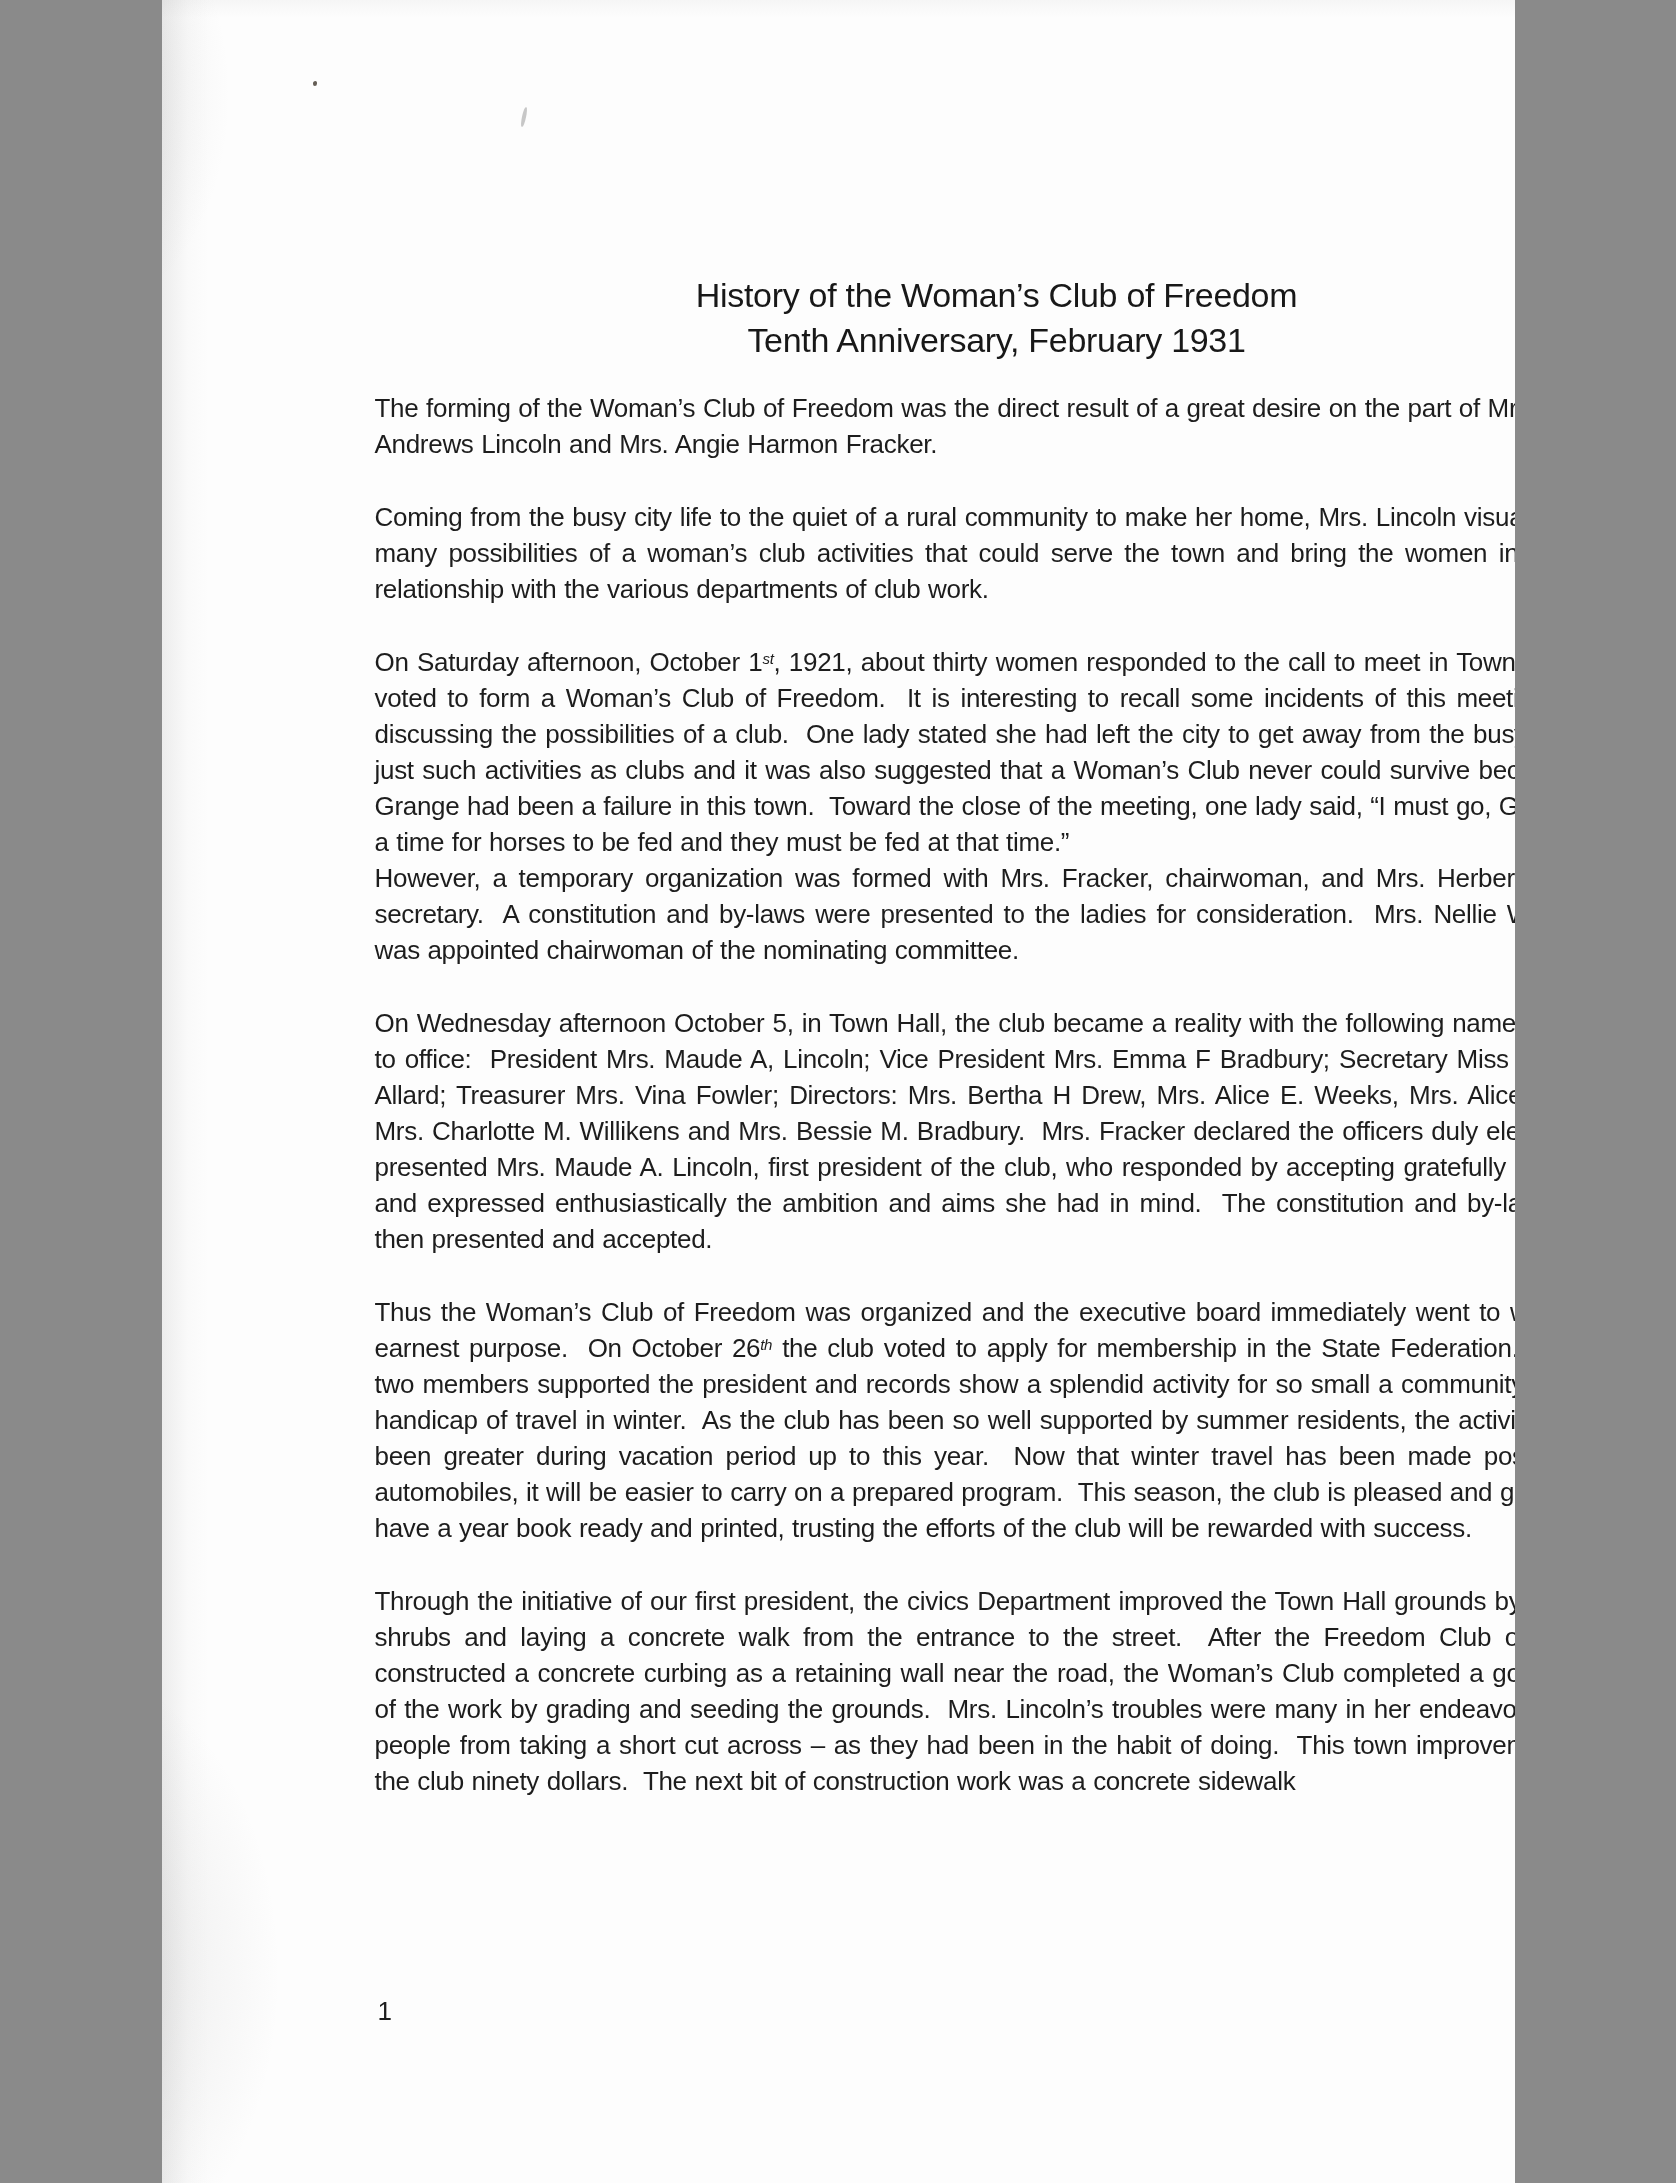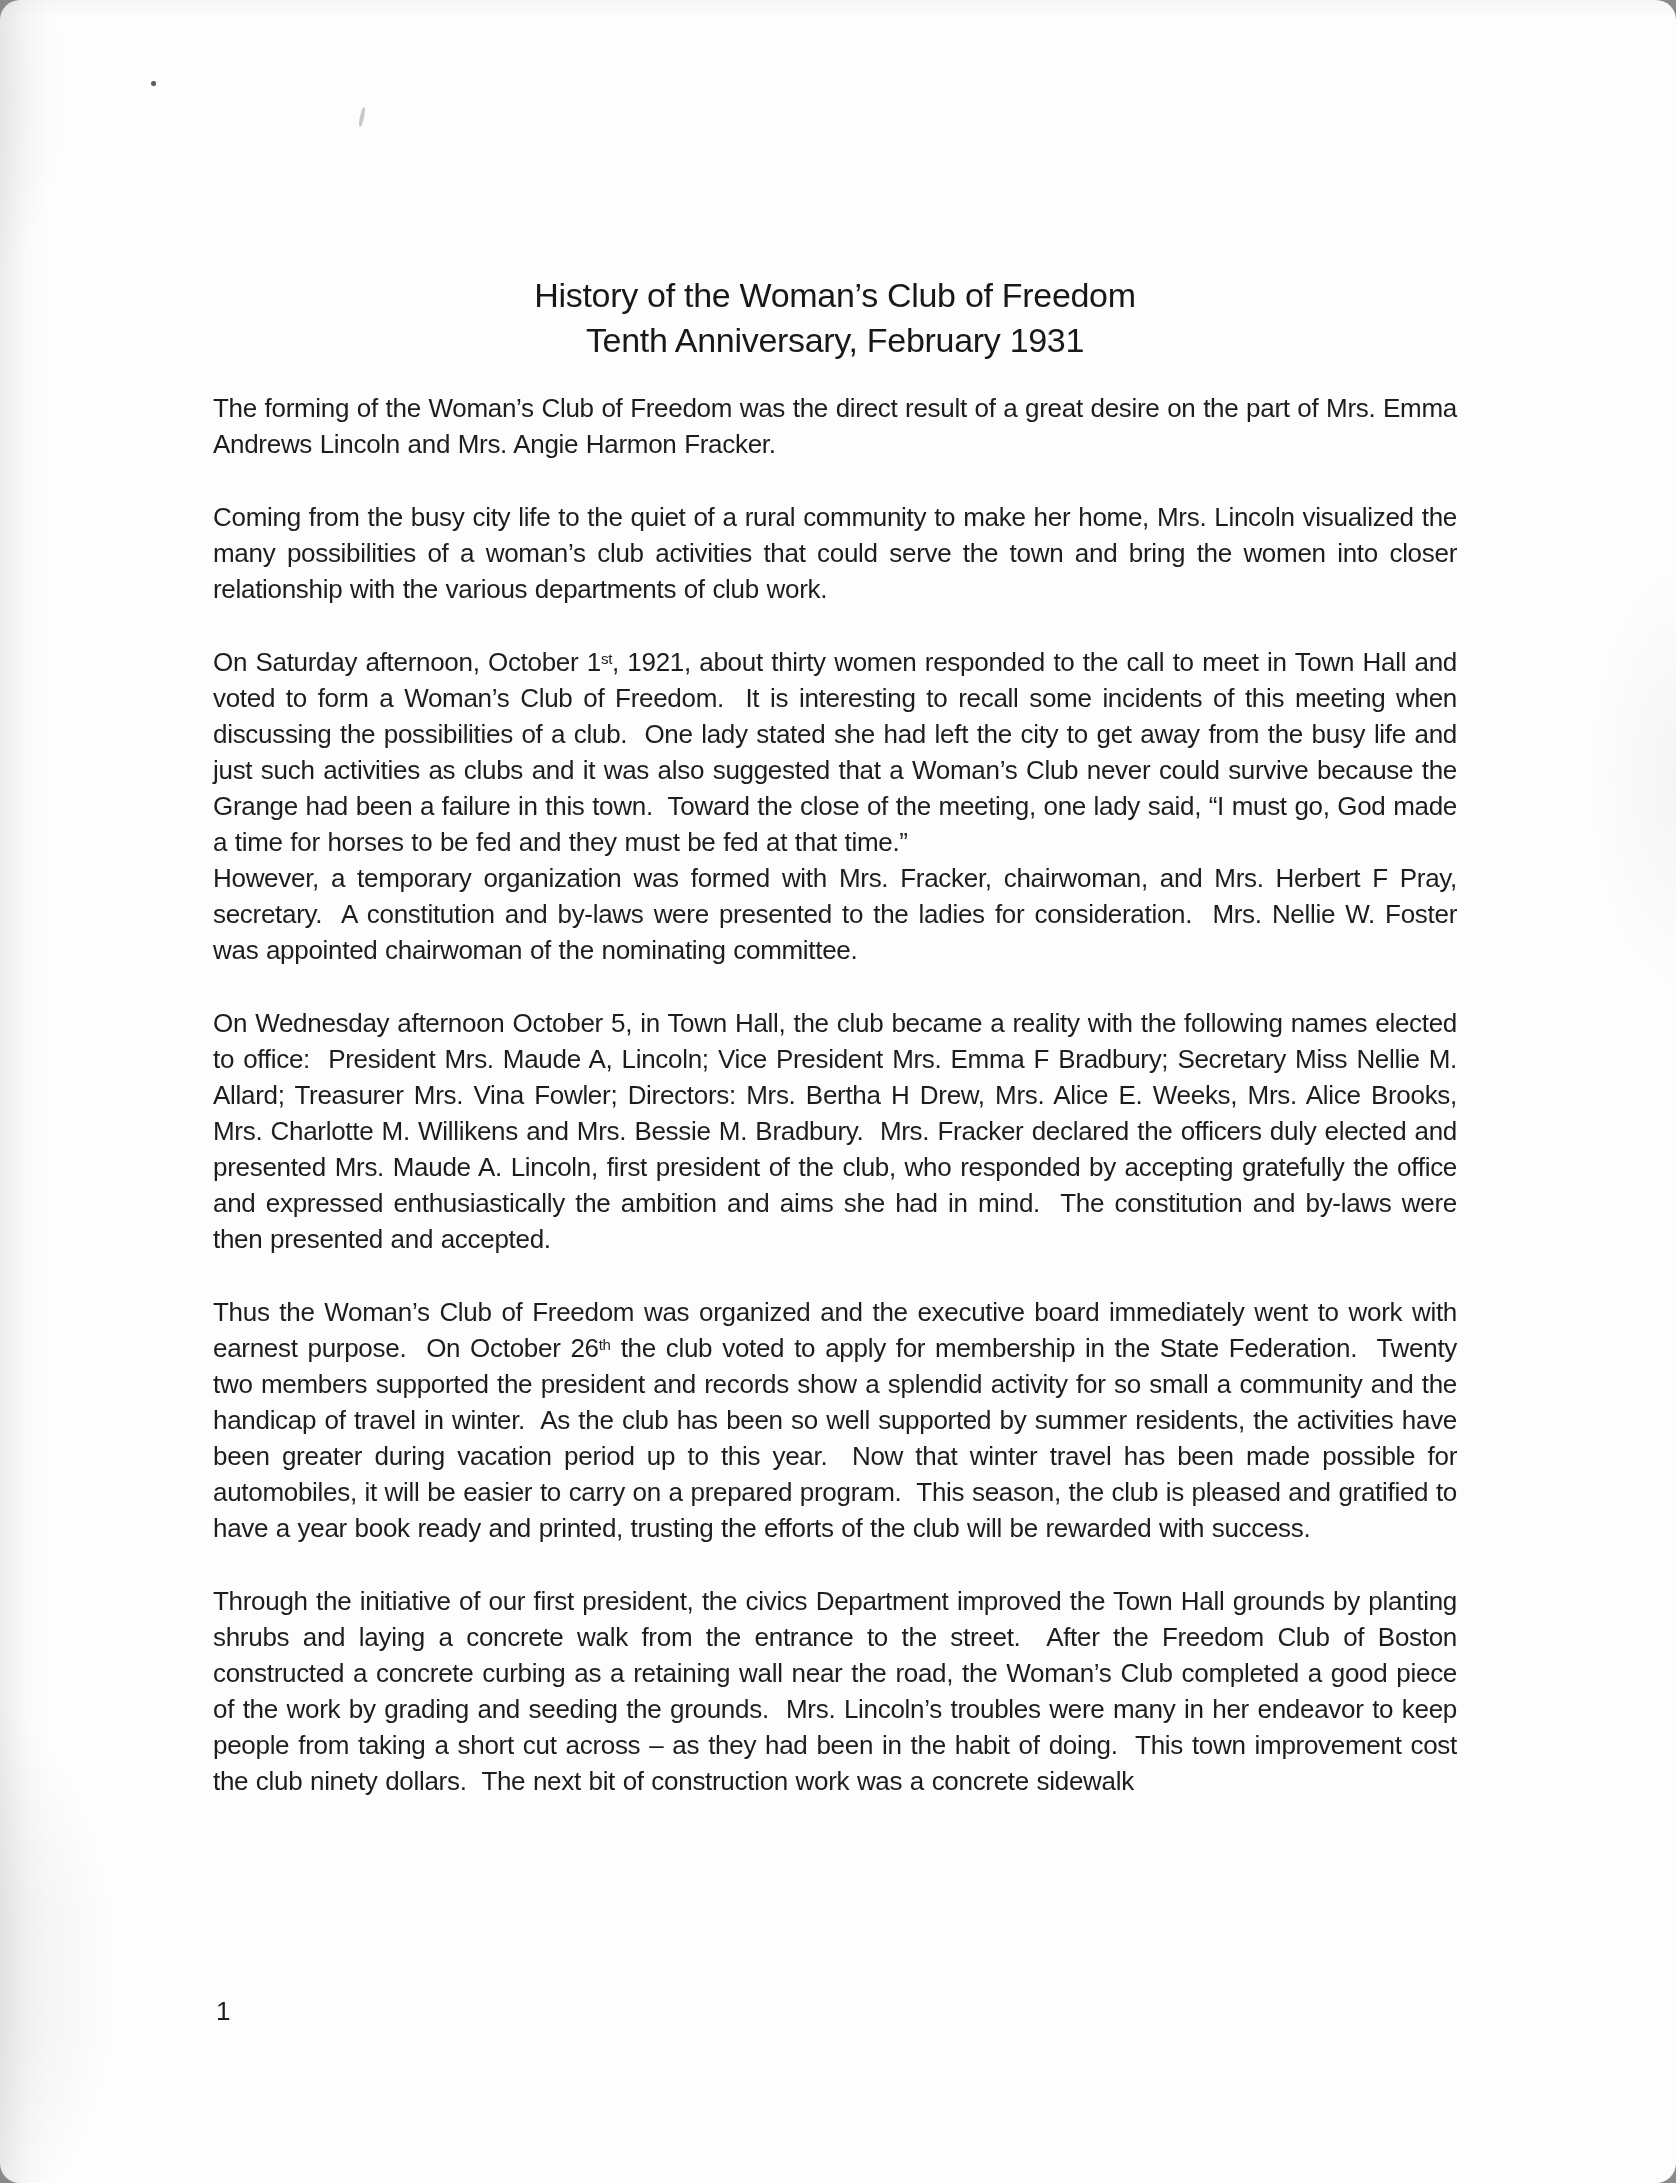--- a/index.html
+++ b/index.html
@@ -1,30 +1,29 @@
 <!DOCTYPE html>
 <html style="font-size:10.8px"><head>
 <meta charset="utf-8">
 <style>
   html,body{margin:0;padding:0;background:#8a8a8a;}
   .page{
     position:relative;
-    width:1676px;height:2183px;
+    width:1353px;height:2183px;
     margin:0 auto;
     overflow:hidden;
     color:#1d1d1d;
     font-family:"Liberation Sans","DejaVu Sans",sans-serif;
     background:
       radial-gradient(ellipse 284px 433px at -81px 1974px, rgba(110,110,110,0.16), transparent 70%),
       radial-gradient(ellipse 203px 311px at -74px 95px, rgba(110,110,110,0.13), transparent 70%),
       radial-gradient(ellipse 122px 284px at 1680px 778px, rgba(110,110,110,0.06), transparent 75%),
       linear-gradient(to right, rgba(90,90,90,0.10), rgba(90,90,90,0.02) 26px, rgba(0,0,0,0) 47px),
       linear-gradient(to bottom, rgba(110,110,110,0.05), rgba(0,0,0,0) 17.6px),
       #fdfdfd;
-    border-radius: 20px;
   }
   .content{
     position:absolute;
     left:213px;top:0;
     width:1244px;
   }
   .doc-title{
     margin:273px 0 27px 0;
     text-align:center;
     font-size:34px;
@@ -42,20 +41,21 @@
     word-spacing:0.7px;
     white-space:pre-wrap;
     color:#1d1d1d;
   }
   sup{
     font-size:58%;
     line-height:0;
     vertical-align:baseline;
     position:relative;
     top:-0.45em;
+    font-style:italic;
   }
   .page-number{
     position:absolute;
     left:216px;top:1996px;
     font-size:26px;
     color:#1d1d1d;
   }
   .speck-dot{
     position:absolute;
     left:151px;top:81px;

